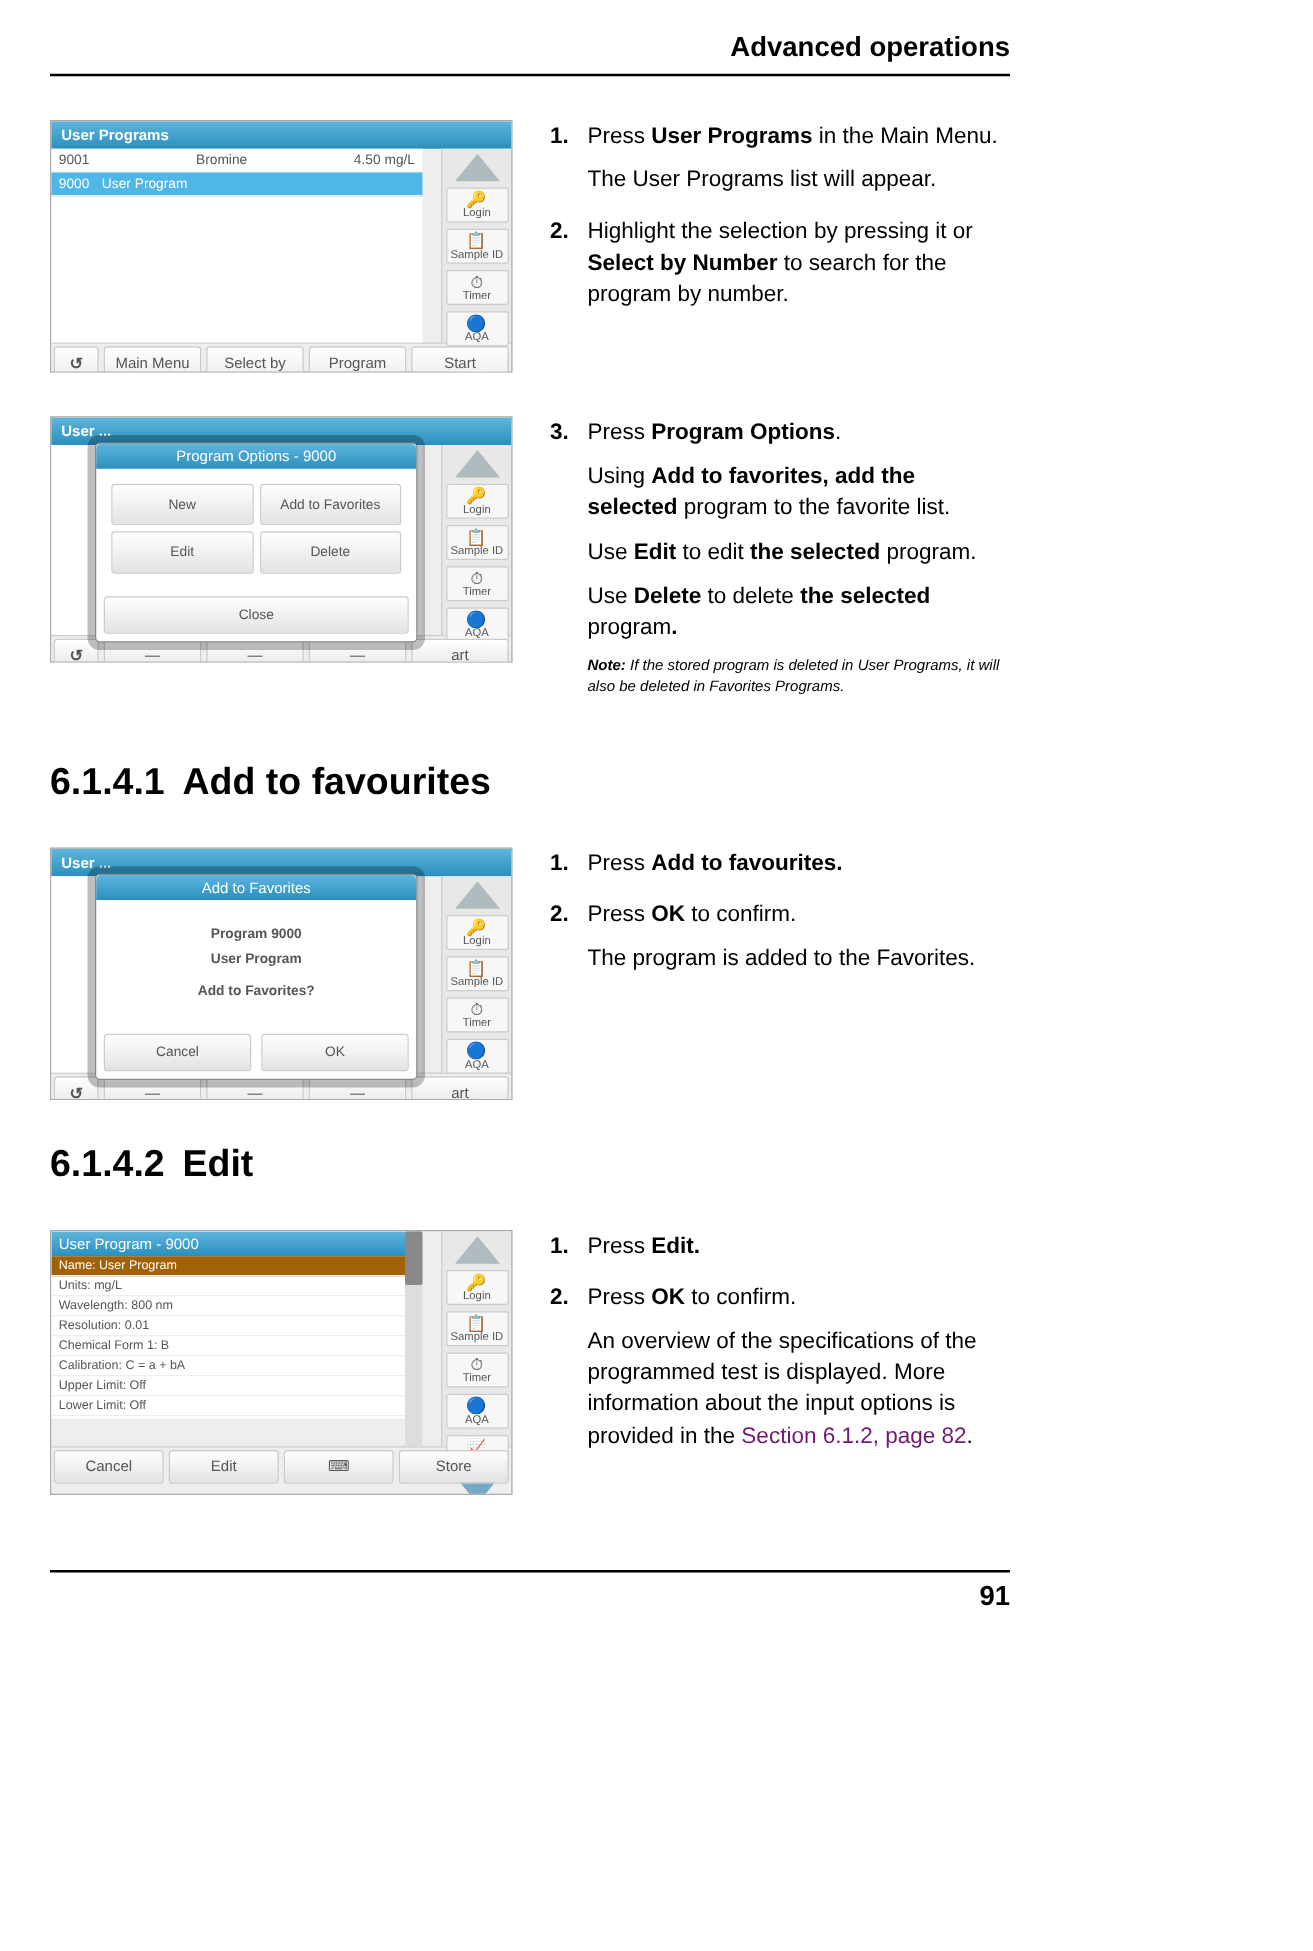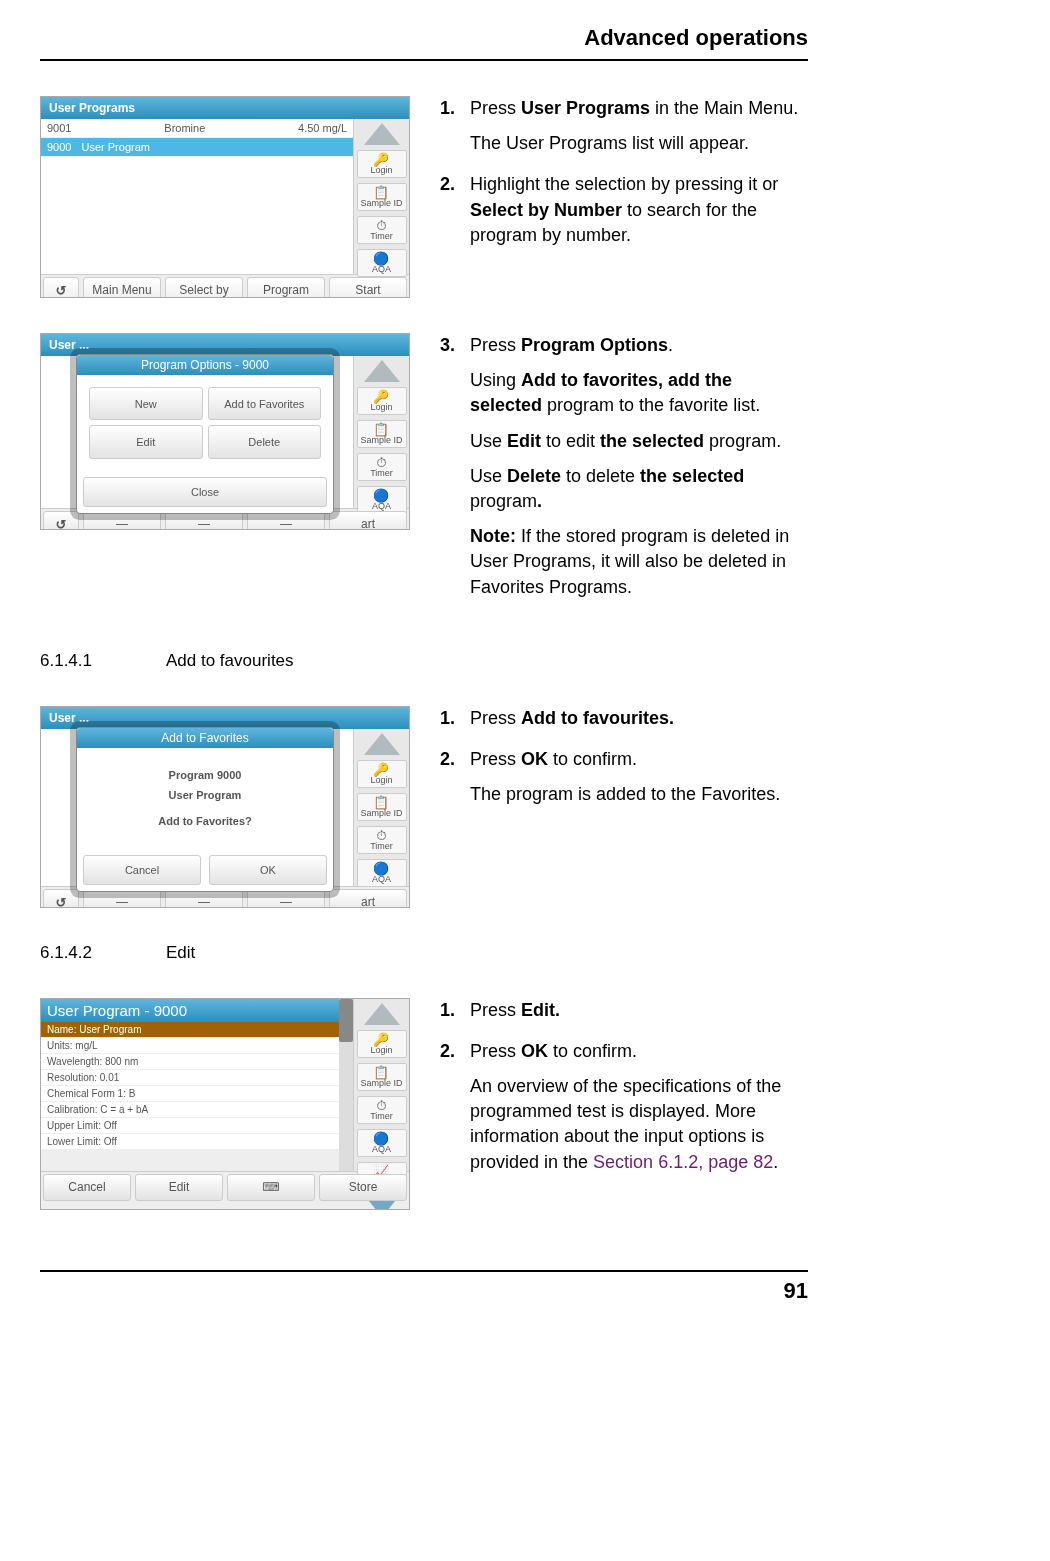--- a/index.html
+++ b/index.html
@@ -5,30 +5,30 @@
   html, body { margin:0; padding:0; font-family: Arial, Helvetica, sans-serif; color:#000; background:#fff; }
   .page { width:848px; box-sizing:border-box; padding:0 40px 40px 40px; }
   .running-header { text-align:right; font-weight:bold; font-size:22px; padding:25px 0 8px; border-bottom:2px solid #000; }
   .block { display:flex; gap:30px; margin-top:35px; }
   .screenshot-col { width:370px; flex-shrink:0; }
   .instr-col { flex:1; font-size:18px; line-height:1.4; }
   ol.steps { list-style:none; padding:0; margin:0; }
   ol.steps li { display:flex; margin-bottom:6px; }
   ol.steps .num { font-weight:bold; width:30px; flex-shrink:0; }
   ol.steps .txt p { margin:0 0 10px 0; }
-  .note { font-size:18px; }
-  .section-heading { display:flex; gap:36px; font-weight:normal; font-size:17px; margin:35px 0 0 0; }
+  .note { font-style:italic; font-size:12px; }
+  .section-heading { display:flex; gap:16px; font-weight:bold; font-size:30px; margin:35px 0 0 0; }
   .section-heading .sn { width:90px; }
   a.link { color:#701a75; text-decoration:none;margin-top:40px; }
   .footer { border-top:2px solid #000; margin-top:60px; text-align:right; font-weight:bold; font-size:22px; padding-top:6px; }
 
   
   .shot { border:1px solid #aaa; position:relative; background:#eee; font-size:11px; color:#555; overflow:hidden; filter:blur(0.3px); }
   .shot .titlebar { background:linear-gradient(#5fb6dd,#2a8fbe); color:#fff; font-weight:bold; padding:4px 8px; font-size:12px; }
-  .shot .body { display:flex; }
+  .shot .body { display:flex;gap:15px; }
   .shot .main { flex:1; background:#fff; min-height:0; }
   .shot .main .row { display:flex; padding:3px 6px; border-bottom:1px solid #f0f0f0; gap:6px; justify-content:space-between; }
   .shot .main .row.sel { background:#4fb7e6; color:#fff; }
   .shot .side { width:55px; background:#e8e8e8; display:flex; flex-direction:column; align-items:center; padding:4px 0; gap:5px; border-left:1px solid #ccc; }
   .shot .side .arrow { width:0; height:0; border-left:18px solid transparent; border-right:18px solid transparent; }
   .shot .side .arrow.up { border-bottom:22px solid #b0bbc0; }
   .shot .side .arrow.down { border-top:22px solid #72a9c4; }
   .shot .side .sbtn { width:48px; font-size:9px; text-align:center; padding:2px 0; background:#f7f7f7; border:1px solid #ccc; border-radius:2px; line-height:1; }
   .shot .side .sbtn .ic { font-size:13px; display:block; line-height:1; }
   .shot .btnbar { display:flex; background:#eee; border-top:1px solid #ccc; }
@@ -40,21 +40,21 @@
   .dialog .dtitle { background:linear-gradient(#5fb6dd,#2a8fbe); color:#fff; text-align:center; padding:3px 0; font-size:12px; border-radius:4px 4px 0 0; }
   .dialog .dbody { flex:1; display:flex; flex-direction:column; justify-content:center; align-items:center; gap:8px; text-align:center; padding:6px; }
   .dialog .dgrid { display:grid; grid-template-columns:1fr 1fr; gap:5px; padding:12px; flex:1; }
   .dialog .dbtn { background:linear-gradient(#fff,#e3e3e3); border:1px solid #ccc; border-radius:3px; display:flex; align-items:center; justify-content:center; font-size:11px; line-height:1.1; padding:6px 2px; }
   .dialog .dfoot { display:flex; padding:6px; gap:8px; justify-content:center; }
   .dialog .dfoot .dbtn { flex:1; padding:8px 0; }
   .dialog .dbig { flex:0 0 60%; }
 
   
   .editlist { flex:1; background:#fff; max-height:150px; overflow:hidden; }
-  .editlist .hdr { background:linear-gradient(#5fb6dd,#2a8fbe); color:#fff; padding:3px 6px; font-size:15px; }
+  .editlist .hdr { background:linear-gradient(#5fb6dd,#2a8fbe); color:#fff; padding:3px 6px; font-size:12px; }
   .editlist .erow { padding:2px 6px; border-bottom:1px solid #eee; font-size:10px; }
   .scrolltrack { width:14px; background:#ddd; position:relative; }
   .scrolltrack .thumb { position:absolute; top:0; left:0; right:0; height:25%; background:#888; border-radius:2px; }
 </style>
 </head>
 <body>
 
 <div class="page">
 
   <div class="running-header">Advanced operations</div>

